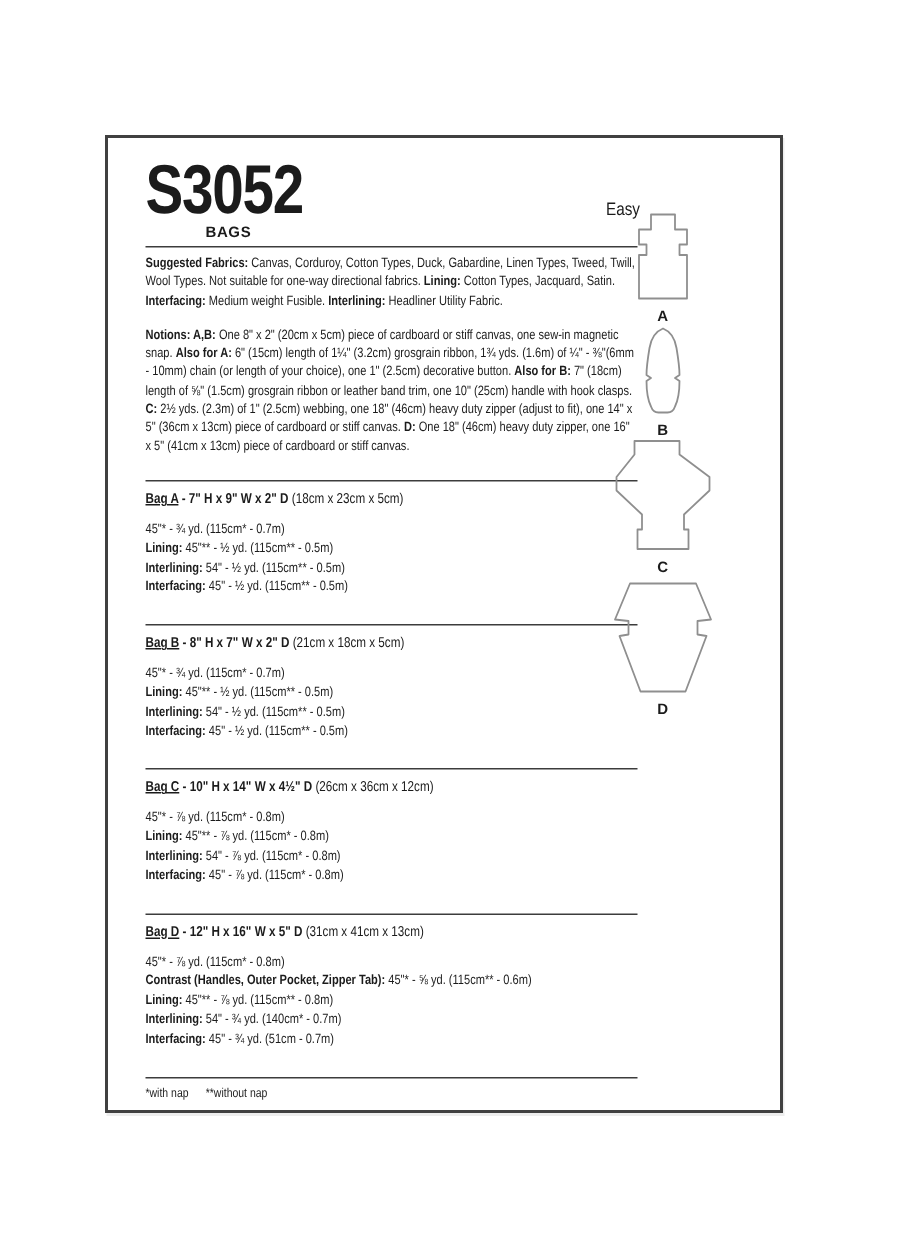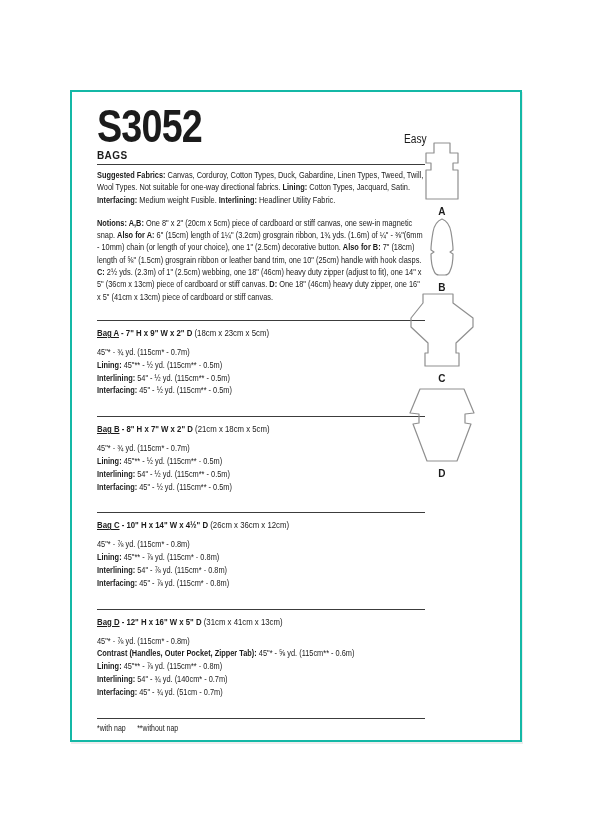--- a/index.html
+++ b/index.html
@@ -1,25 +1,25 @@
 <!DOCTYPE html>
 <html><head>
 <meta charset="utf-8">
 <style>
   html,body{margin:0;padding:0;width:600px;height:825px;overflow:hidden;background:#ffffff;}
   body{font-family:"Liberation Sans","DejaVu Sans",sans-serif;color:#1b1b1b;position:relative;}
   .sheet{position:absolute;left:70px;top:90px;width:452px;height:652px;background:#fff;
-         border:2px solid #14b8a6;box-sizing:border-box;box-shadow:1px 2px 0 rgba(0,0,0,.07);}
+         border:2px solid #404040;box-sizing:border-box;box-shadow:1px 2px 0 rgba(0,0,0,.07);}
   .textcol{position:absolute;left:25px;top:14px;width:330px;}
   .cx{transform:scaleX(.82);transform-origin:0 0;width:400px;}
   .pattern-number{font-size:46px;font-weight:700;line-height:40px;letter-spacing:-1px;
                   transform:scaleX(.82);transform-origin:0 0;width:400px;}
   .easy{position:absolute;right:0;top:26px;font-size:12px;transform:scaleX(.85);
         transform-origin:100% 0;}
-  .category{font-size:10px;font-weight:700;letter-spacing:.4px;margin-top:4px;}
+  .category{font-size:10px;font-weight:700;letter-spacing:.4px;margin-top:4px;margin-left:40px;}
   .rule{border:0;border-top:1px solid #3c3c3c;margin:0;width:328px;}
   .rule.hdr{margin-top:3px;}
   .para{font-size:9px;line-height:12.3px;}
   .fabrics{margin-top:4px;}
   .notions{margin-top:11px;}
   .bag .rule{margin-top:19px;}
   .bag:first-of-type .rule{margin-top:17px;}
   .bag-title{font-size:9.5px;margin-top:6px;line-height:11px;}
   .bag-lines{margin-top:8px;font-size:9px;line-height:12.8px;}
   .foot-rule{margin-top:19px;}

